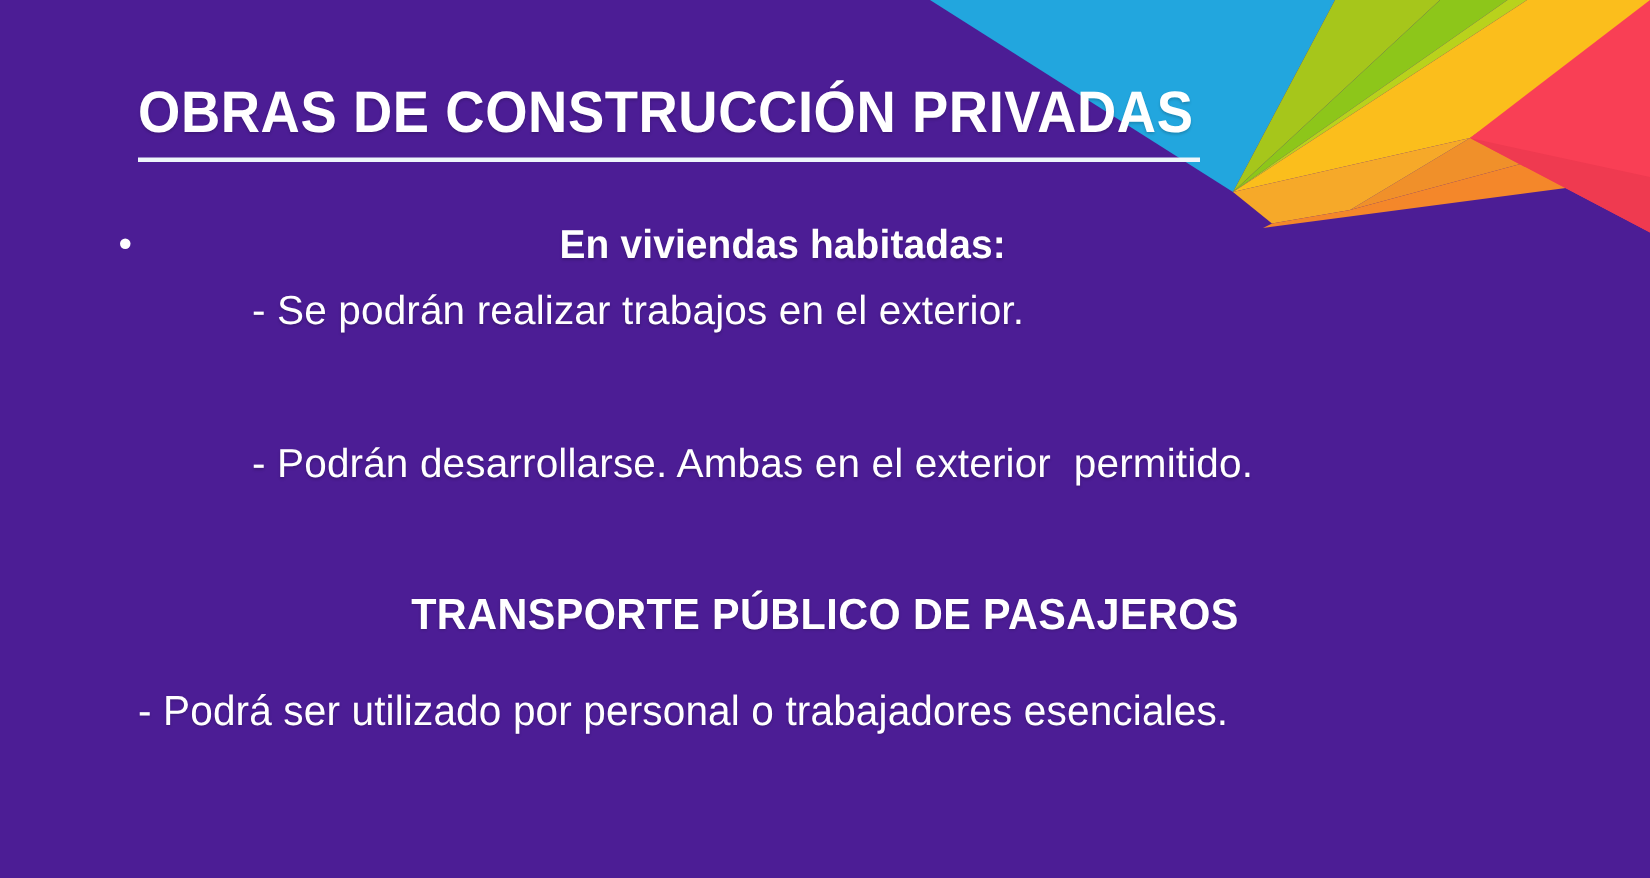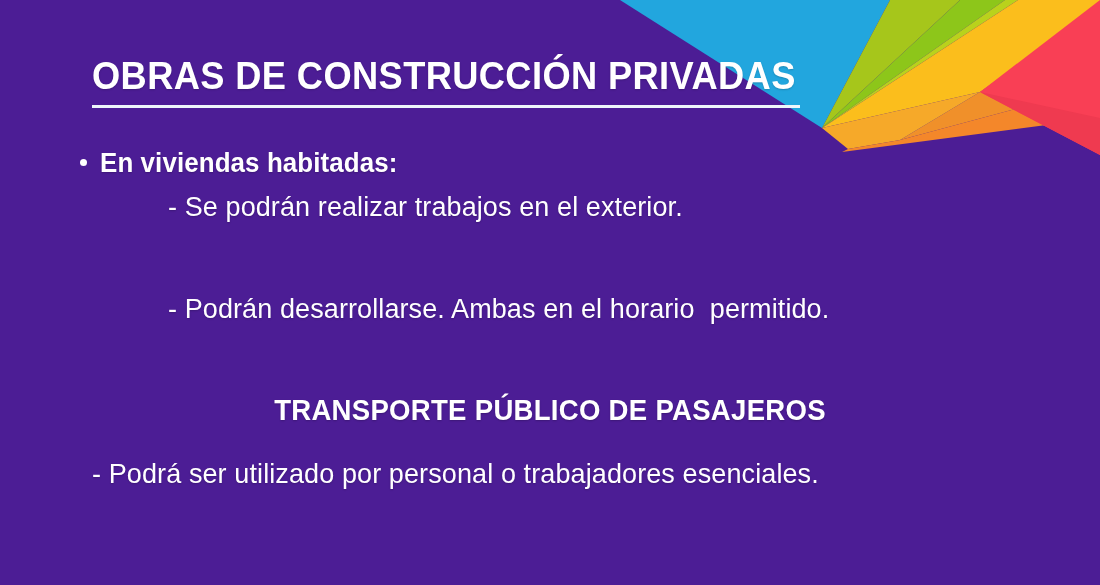--- a/index.html
+++ b/index.html
@@ -57,21 +57,21 @@
 
   
   .block {
     position: absolute;
     color: #ffffff;
     text-shadow: 0 1px 2px rgba(0,0,0,0.20);
   }
   .head-row {
     display: flex;
     align-items: baseline;
-    gap: 13px;
+    justify-content: space-between;
   }
   .bullet-dot {
     width: 7px;
     height: 7px;
     border-radius: 50%;
     background: #ffffff;
     flex: 0 0 auto;
     position: relative;
     top: -6px;
   }
@@ -213,21 +213,21 @@
       <span class="bullet-dot"></span>
       <span class="head-text">En viviendas habitadas:</span>
     </div>
     <div class="sub-wrap">
       <span class="sub-text">- Se podrán realizar trabajos en el exterior.</span>
     </div>
   </div>
 
   <div class="block" id="block-2">
     <div class="sub-wrap">
-      <span class="sub-text">- Podrán desarrollarse. Ambas en el horario  permitido.</span>
+      <span class="sub-text">- Podrán desarrollarse. Ambas en el exterior  permitido.</span>
     </div>
   </div>
 
   <div id="transport-heading">TRANSPORTE PÚBLICO DE PASAJEROS</div>
   <div id="transport-line">- Podrá ser utilizado por personal o trabajadores esenciales.</div>
 
 
 </div>
 
 </body></html>

